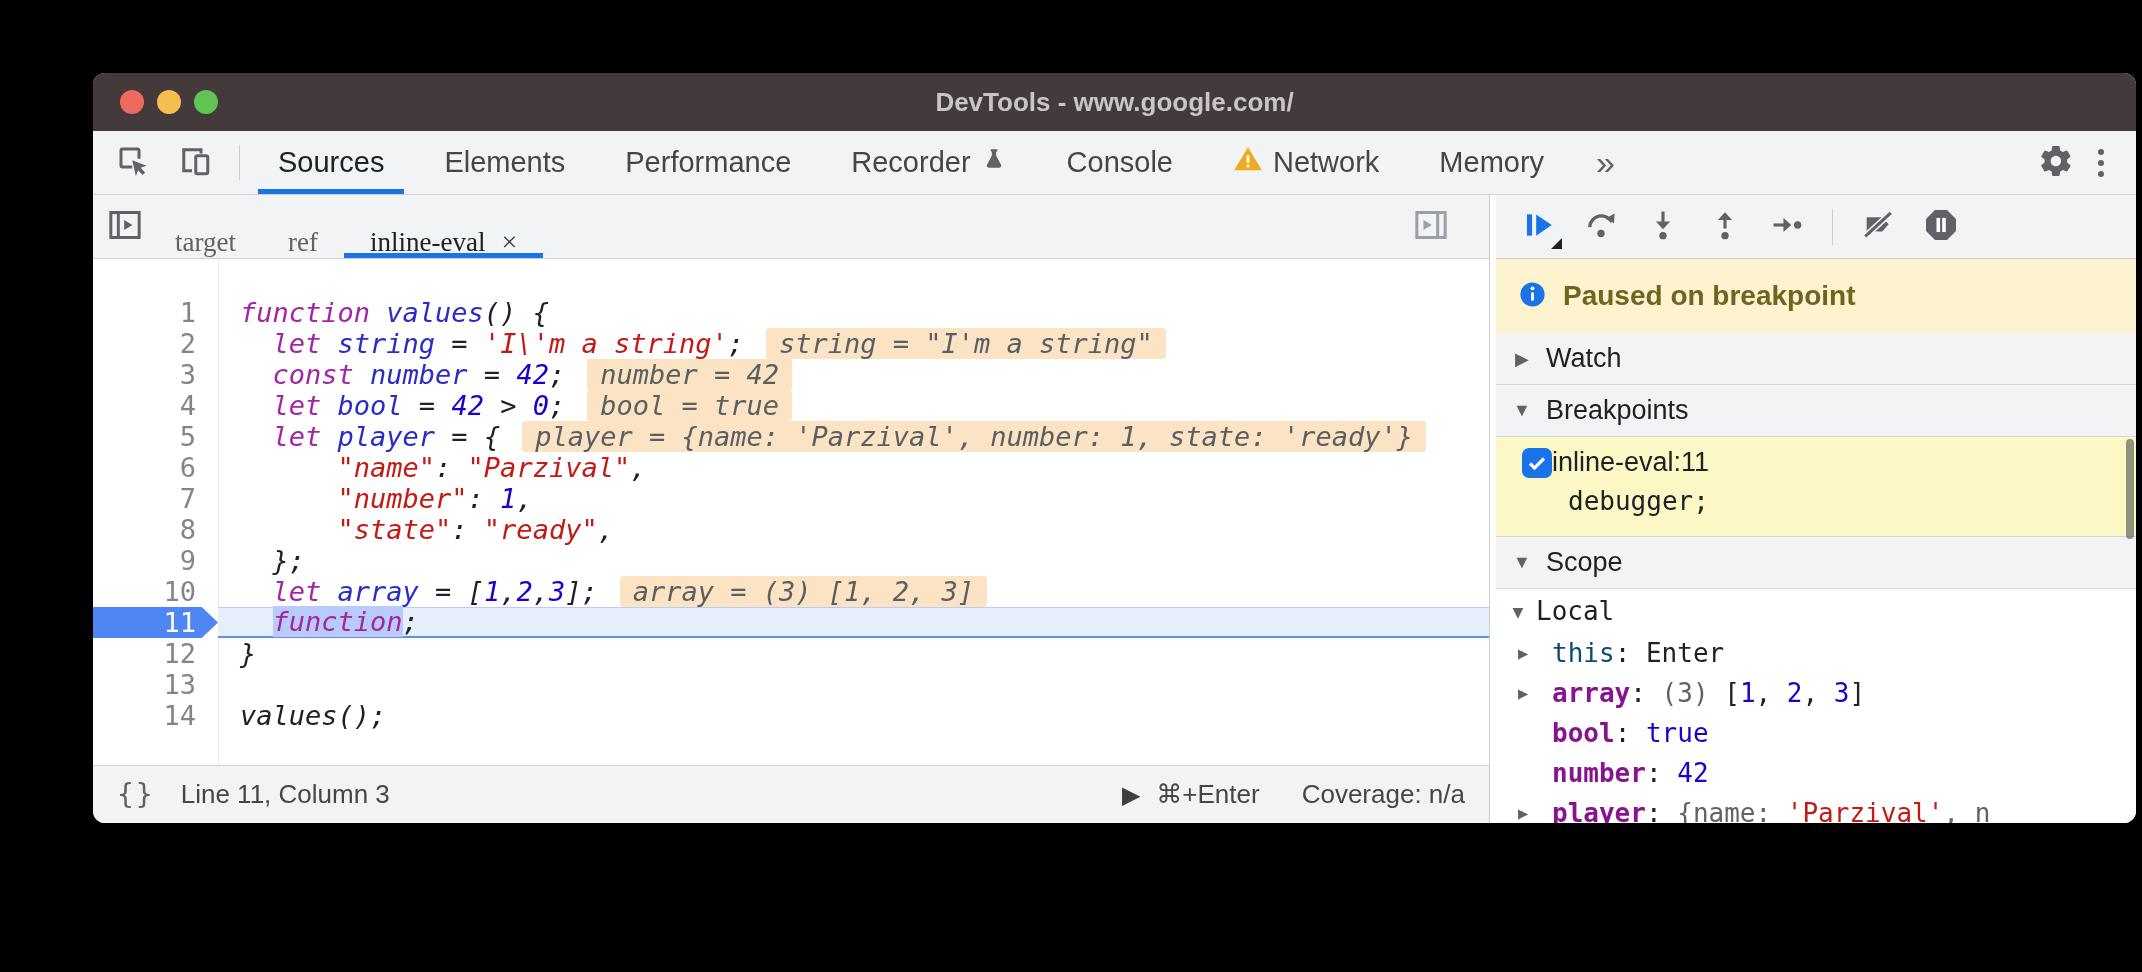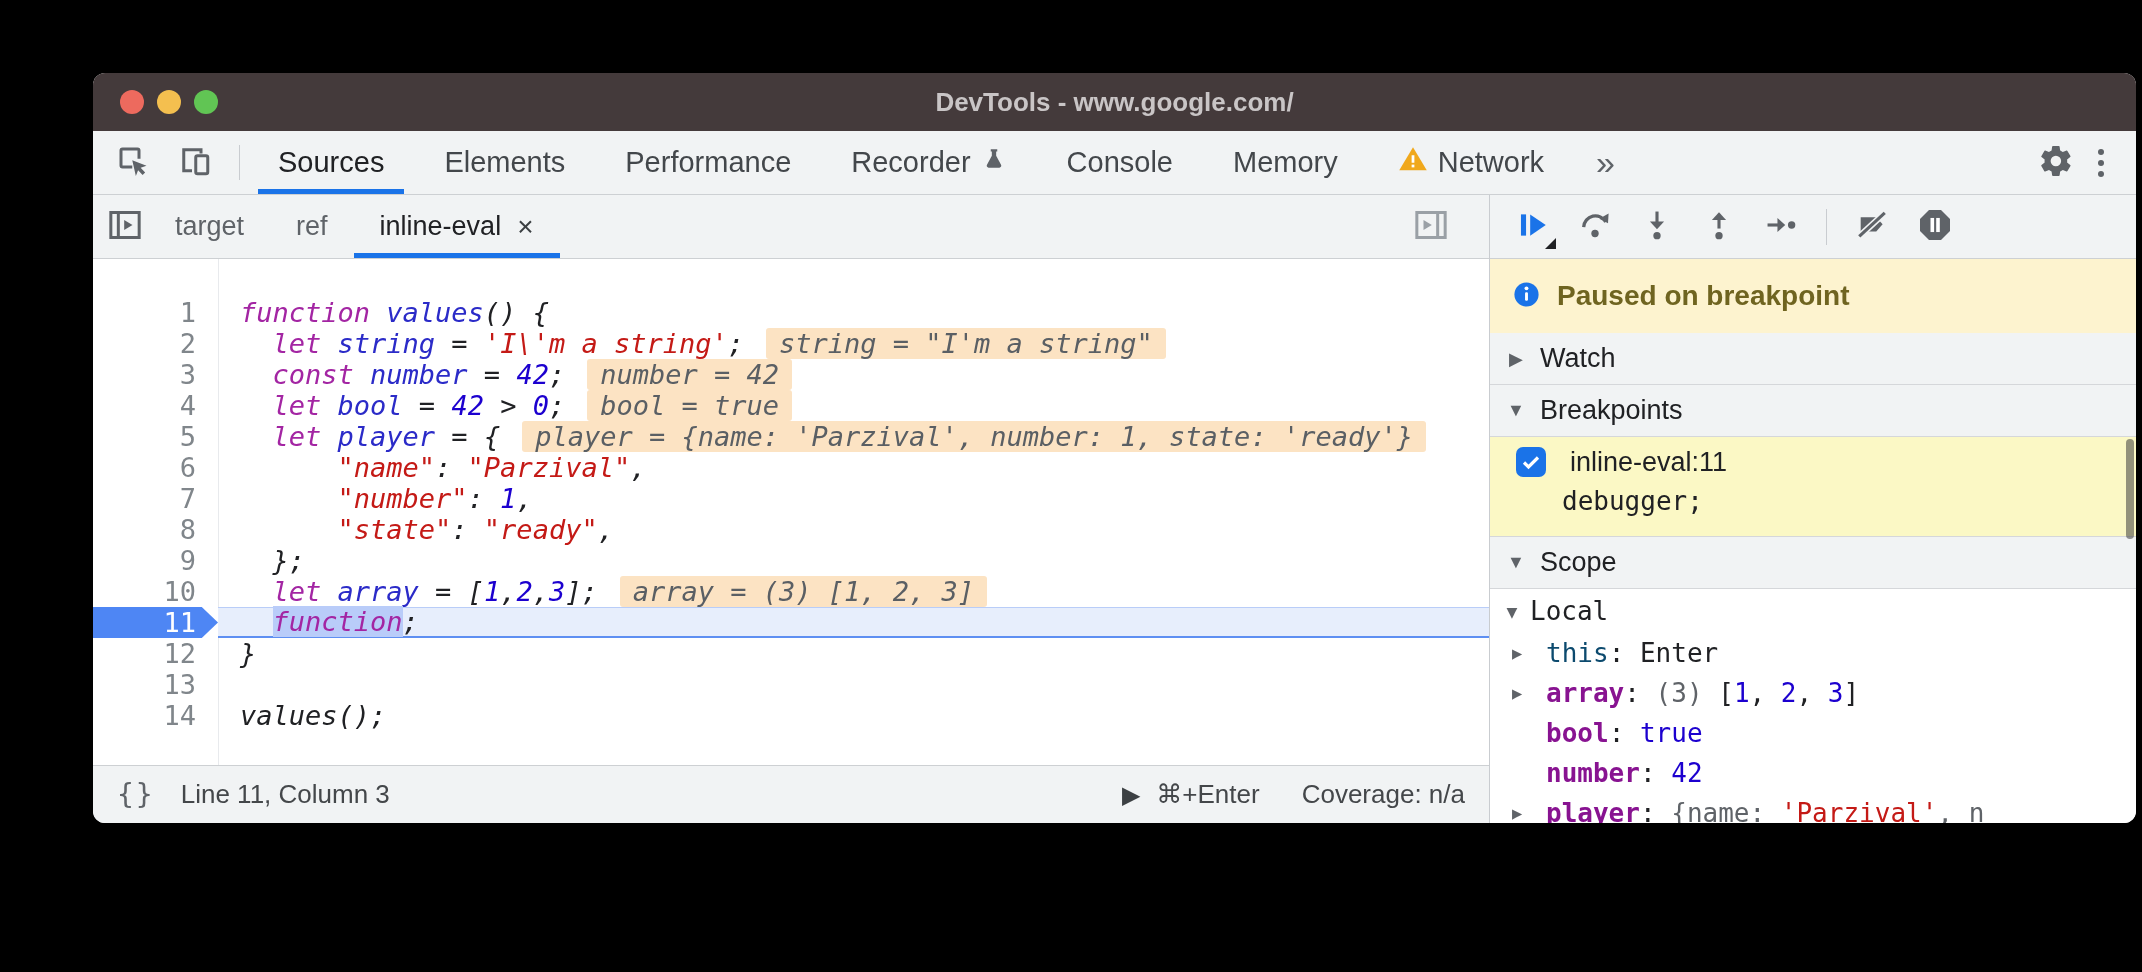--- a/index.html
+++ b/index.html
@@ -21,24 +21,24 @@
   .tab{display:flex;align-items:center;gap:10px;padding:0 30px;font-size:29px;color:#43474b;position:relative;cursor:pointer;}
   .tab.active{color:#202124;}
   .tab.active::after{content:"";position:absolute;left:10px;right:10px;bottom:0;height:5px;background:#1a73e8;}
   .more-tabs{display:flex;align-items:center;padding:0 22px;font-size:34px;color:#5f6368;cursor:pointer;}
   .tb-right{margin-left:auto;display:flex;align-items:center;gap:6px;}
   .kebab{display:flex;flex-direction:column;gap:5px;padding:6px 14px;}
   .kebab i{width:6px;height:6px;border-radius:50%;background:#5f6368;}
   
   .split{display:flex;height:628px;}
   .left-pane{width:1397px;display:flex;flex-direction:column;border-right:1px solid #c9ccd0;}
-  .right-pane{flex:1;display:flex;flex-direction:column;background:#fff;position:relative;overflow:hidden;}
+  .right-pane{flex:1;display:flex;flex-direction:column;background:#fff;position:relative;overflow:hidden;margin-left:6px;}
   
   .file-tabs{height:64px;background:#f1f3f4;border-bottom:1px solid #cdd0d3;display:flex;align-items:stretch;padding:0 8px;}
-  .file-tab{display:flex;align-items:center;padding:0 26px;font-size:27px;color:#5f6368;position:relative;cursor:pointer;}
+  .file-tab{display:flex;align-items:flex-end;padding:0 26px;font-size:27px;color:#5f6368;position:relative;cursor:pointer;font-family:Liberation Serif, serif;}
   .file-tab.active{color:#202124;}
   .file-tab.active::after{content:"";position:absolute;left:0;right:0;bottom:0;height:5px;background:#1a73e8;}
   .file-tab .close{margin-left:16px;font-size:28px;color:#3c4043;}
   .ft-right{margin-left:auto;display:flex;align-items:center;padding-right:26px;}
   
   .code-editor{flex:1;overflow:hidden;font-family:"DejaVu Sans Mono","Liberation Mono",monospace;font-size:27px;
     background:linear-gradient(90deg,#fff 0,#fff 125px,#e8eaed 125px,#e8eaed 126px,#fff 126px);}
   .code-spacer{height:38px;}
   .code-line{display:flex;height:31px;line-height:31px;white-space:pre;}
   .gutter{flex:0 0 125px;text-align:right;padding-right:22px;color:#80868b;}
@@ -57,21 +57,21 @@
   .coverage{margin-left:26px;}
   
   .dbg-toolbar{height:64px;background:#f1f3f4;border-bottom:1px solid #cdd0d3;display:flex;align-items:center;gap:28px;padding:0 8px 0 26px;flex:none;}
   .dbg-btn{background:none;border:none;padding:0;position:relative;display:flex;cursor:pointer;}
   .resume-corner{position:absolute;right:-6px;bottom:-4px;width:0;height:0;border-bottom:11px solid #202124;border-left:11px solid transparent;}
   .banner{height:74px;background:#fdf3cf;display:flex;align-items:center;gap:16px;padding:0 22px;flex:none;}
   .banner-text{font-size:28px;font-weight:bold;color:#6f6420;}
   .section-header{height:52px;background:#f1f3f4;border-bottom:1px solid #d5d7da;display:flex;align-items:center;gap:14px;padding:0 16px;font-size:27px;color:#202124;flex:none;cursor:pointer;}
   .tri{color:#5f6368;font-size:18px;width:20px;text-align:center;}
   .bp-entry{height:100px;background:#fbf8c5;border-bottom:1px solid #d5d7da;padding:10px 0 0 26px;flex:none;cursor:pointer;}
-  .bp-row1{display:flex;gap:24px;}
+  .bp-row1{display:flex;align-items:center;gap:0;}
   .checkbox{width:30px;height:30px;border-radius:7px;background:#1a73e8;display:flex;align-items:center;justify-content:center;flex:none;}
   .bp-loc{font-size:27px;color:#202124;}
   .bp-code{margin:8px 0 0 46px;font-family:"DejaVu Sans Mono",monospace;font-size:26px;color:#202124;}
   .scope-body{flex:1;overflow:hidden;font-family:"DejaVu Sans Mono",monospace;font-size:26px;}
   .scope-group-header{height:44px;display:flex;align-items:center;gap:8px;padding:0 12px;color:#202124;cursor:pointer;}
   .scope-var{height:40px;display:flex;align-items:center;padding-left:22px;white-space:pre;cursor:pointer;}
   .expander{width:34px;color:#5f6368;font-size:17px;flex:none;}
   .var-name{color:#881391;font-weight:bold;}
   .var-name.dim{color:#0c4a6e;font-weight:normal;}
   .panel-scrollbar{position:absolute;right:2px;top:244px;width:8px;height:100px;border-radius:4px;background:rgba(60,60,60,.55);}
@@ -125,32 +125,32 @@
       <span>
         <svg width="26" height="26" viewBox="0 0 24 24">
             <path d="M9 3h6v2h-1v4l4.6 8.6A1.8 1.8 0 0 1 17 20H7a1.8 1.8 0 0 1-1.6-2.4L10 9V5H9z" fill="#5f6368"></path>
           </svg>
       </span>
     </div>
     <div class="tab">
         <span>Console</span>
       </div>
     <div class="tab">
-        <span>Memory</span>
-      </div>
-    <div class="tab">
       <span>
         <svg width="30" height="30" viewBox="0 0 24 24">
             <path d="M12 2.5L23 21H1z" fill="#f0a81c"></path>
             <rect x="10.9" y="9" width="2.2" height="6" fill="#fff"></rect>
             <rect x="10.9" y="16.5" width="2.2" height="2.2" fill="#fff"></rect>
           </svg>
       </span>
       <span>Network</span>
     </div>
+    <div class="tab">
+        <span>Memory</span>
+      </div>
     <div class="more-tabs">
         <span>»</span>
       </div>
 
     <div class="tb-right">
       <div class="vdiv"></div>
       <button class="icon-btn">
         <span>
           <svg width="36" height="36" viewBox="0 0 24 24" fill="#5f6368">
               <path d="M19.4 13c.04-.33.06-.66.06-1s-.02-.67-.06-1l2.1-1.65a.5.5 0 0 0 .12-.64l-2-3.46a.5.5 0 0 0-.61-.22l-2.49 1a7.3 7.3 0 0 0-1.73-1l-.38-2.61A.5.5 0 0 0 13.92 2h-4a.5.5 0 0 0-.5.42l-.37 2.65a7.3 7.3 0 0 0-1.73 1l-2.49-1a.5.5 0 0 0-.61.22l-2 3.46a.5.5 0 0 0 .12.64L4.44 11c-.04.33-.06.66-.06 1s.02.67.06 1l-2.1 1.65a.5.5 0 0 0-.12.64l2 3.46c.14.24.42.33.61.22l2.49-1c.53.41 1.11.75 1.73 1l.37 2.61c.04.24.25.42.5.42h4c.25 0 .46-.18.5-.42l.38-2.65a7.3 7.3 0 0 0 1.73-1l2.49 1c.24.1.47 0 .61-.22l2-3.46a.5.5 0 0 0-.12-.64zM11.92 15.5a3.5 3.5 0 1 1 0-7 3.5 3.5 0 0 1 0 7z"></path>

